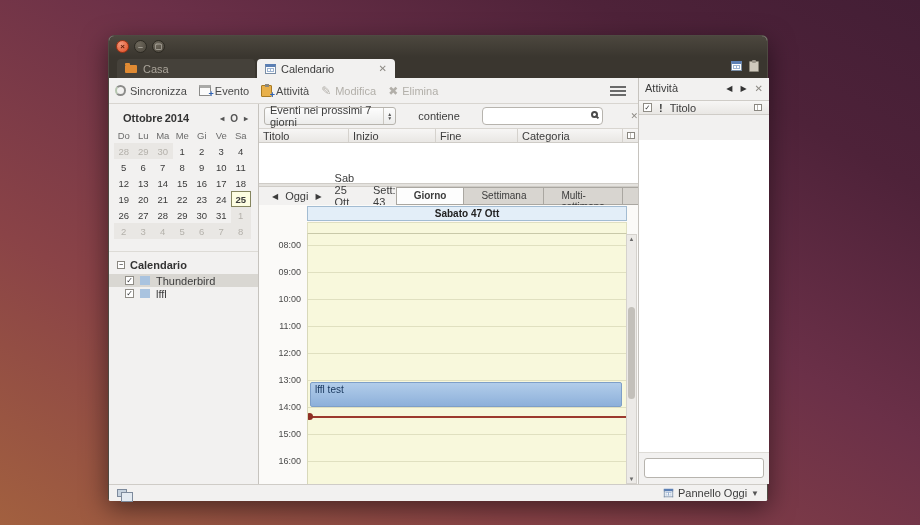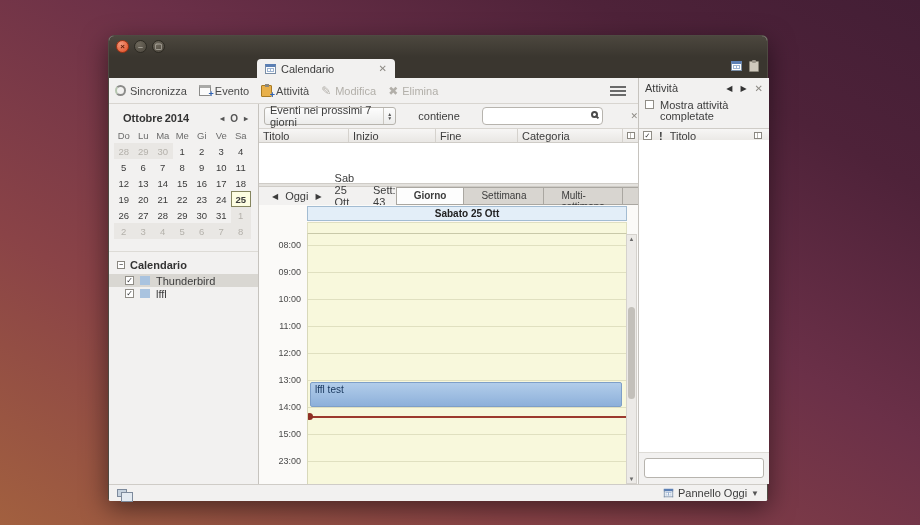--- a/index.html
+++ b/index.html
@@ -144,20 +144,24 @@
 <div class="desktop">
   <div class="window">
 
     <div class="titlebar">
       <span class="wbtn close">×</span>
       <span class="wbtn">–</span>
       <span class="wbtn">▢</span>
     </div>
 
     <div class="tabbar">
+      <div class="tab inactive">
+        <span class="folder-icon"></span>
+        <span>Casa</span>
+      </div>
       <div class="tab active">
         <span class="calglyph"></span>
         <span>Calendario</span>
         <span class="tabclose">✕</span>
       </div>
       <div class="tabbar-right">
         <span class="calglyph" style="margin:0"></span>
         <span class="taskglyph"></span>
       </div>
     </div>
@@ -329,24 +333,24 @@
       <div class="dayview">
         <div id="gutter">
             <div class="hourlabel" style="top: 35px;">08:00</div>
             <div class="hourlabel" style="top: 62px;">09:00</div>
             <div class="hourlabel" style="top: 89px;">10:00</div>
             <div class="hourlabel" style="top: 116px;">11:00</div>
             <div class="hourlabel" style="top: 143px;">12:00</div>
             <div class="hourlabel" style="top: 170px;">13:00</div>
             <div class="hourlabel" style="top: 197px;">14:00</div>
             <div class="hourlabel" style="top: 224px;">15:00</div>
-            <div class="hourlabel" style="top: 251px;">23:00</div>
+            <div class="hourlabel" style="top: 251px;">16:00</div>
           </div>
         <div class="gridwrap">
-          <div class="dayheader">Sabato 25 Ott</div>
+          <div class="dayheader">Sabato 47 Ott</div>
           <div class="allday"></div>
           <div class="gridbody" id="gridBody">
             <div class="event">
               <span>lffl test</span>
             </div>
             <div class="nowline"></div>
             <div class="nowdot"></div>
           <div class="hourline" style="top: 11px;"></div>
               <div class="hourline" style="top: 38px;"></div>
               <div class="hourline" style="top: 65px;"></div>
@@ -368,24 +372,20 @@
 
     <div class="taskpane">
       <div class="tp-head">
         <span>Attività</span>
         <span class="tp-arrows">
           <span>◀</span>
           <span>▶</span>
           <span class="tp-close">✕</span>
         </span>
       </div>
-      <div class="tp-show">
-        <span class="checkbox"></span>
-        <span class="lbl" style="width:96px">Mostra attività completate</span>
-      </div>
       <div class="tp-colhead">
         <span class="checkbox" style="font-size:7px">✓</span>
         <span class="bang">!</span>
         <span>Titolo</span>
         <span class="picker">
             <span class="pickicon"></span>
           </span>
       </div>
       <div class="tp-list"></div>
       <div class="tp-input"></div>

